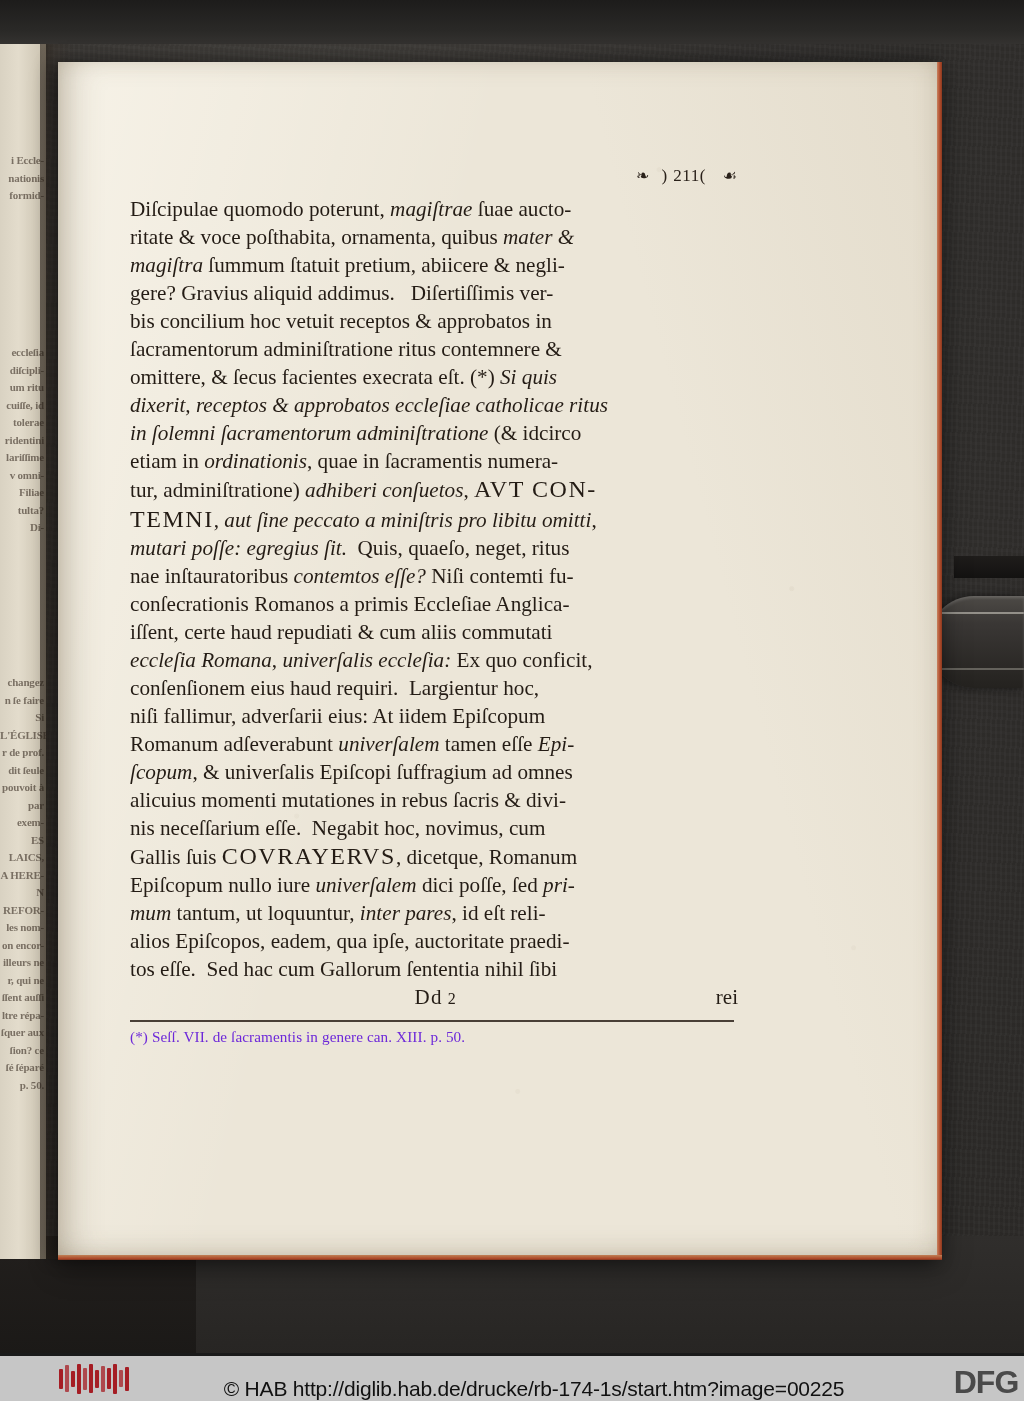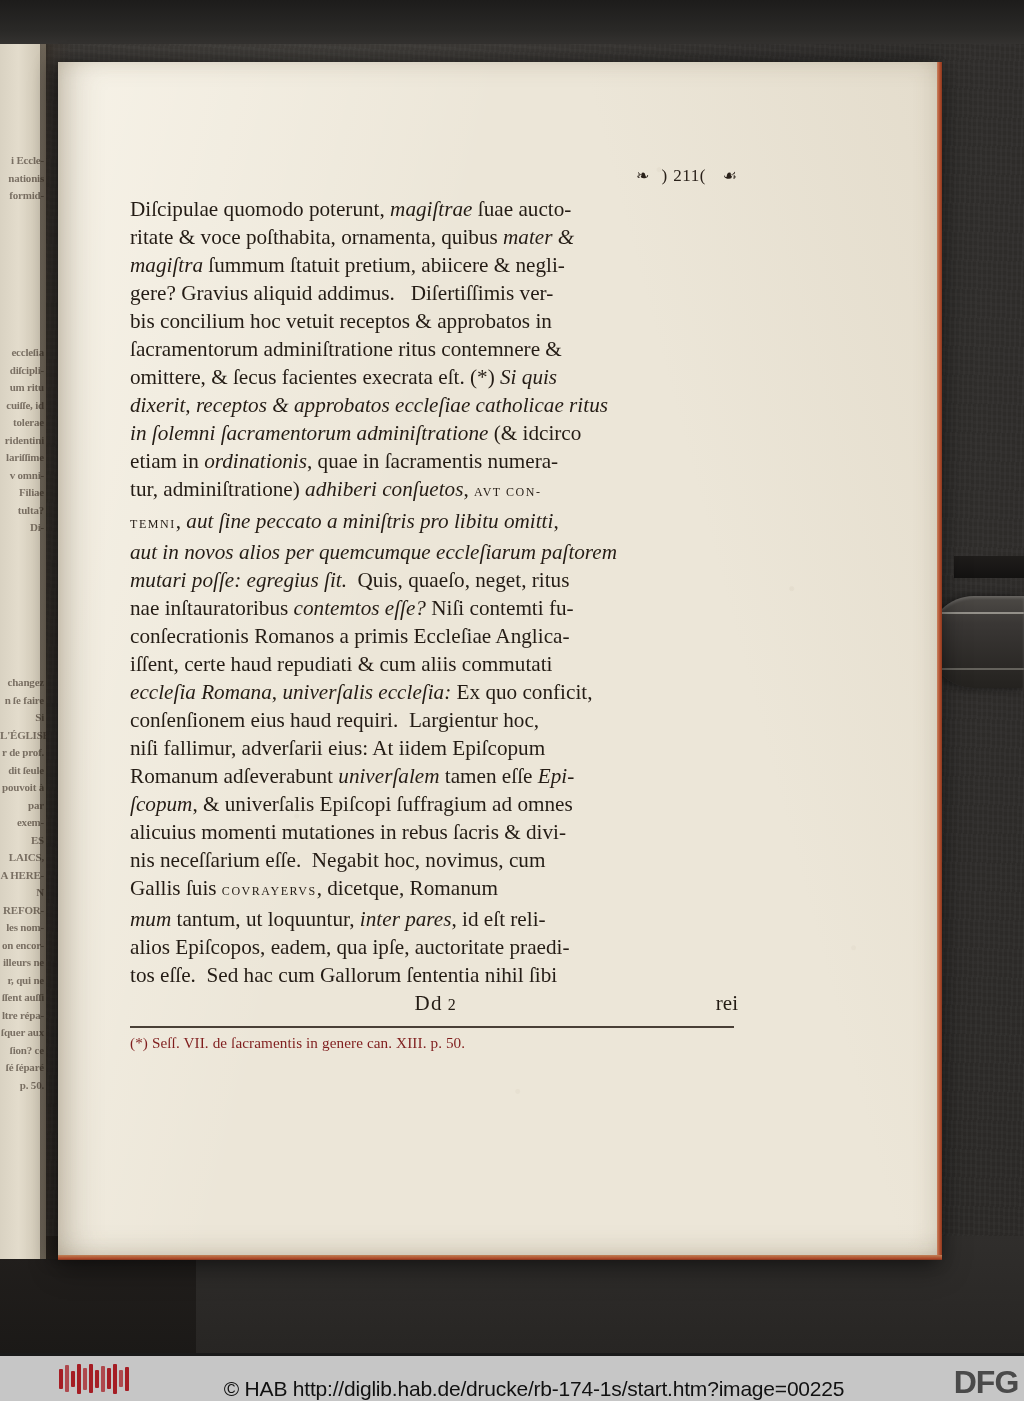--- a/index.html
+++ b/index.html
@@ -122,21 +122,21 @@
     color: #241c15;
     text-align: justify;
     text-justify: inter-word;
     hyphens: manual;
     -webkit-font-smoothing: none;
   }
   .body-text .ln { display: block; white-space: nowrap; }
   .body-text i, .body-text .it { font-style: italic; margin-top: 24px; }
   .sc {
     font-variant: normal;
-    font-size: 12px;
+    font-size: 24px;
     letter-spacing: 1.55px;
     text-transform: uppercase;
   }
 
   
   .sigline {
     position: relative; height: 30px;
     font-size: 21px; color: #241c15; margin-top: 2px;
   }
   .sigline .sig {
@@ -144,21 +144,21 @@
     letter-spacing: 1.2px;
   }
   .sigline .sig .num { font-size: 16px; margin-left: 5px; }
   .sigline .catch { position: absolute; right: 0; }
 
   .fn-rule {
     height: 0; border-top: 2px solid #32281f;
     width: 604px; margin-top: 5px; opacity: .88;
   }
   .footnote {
-    font-size: 15.2px; line-height: 20px; color: #7f1d1d;
+    font-size: 15.2px; line-height: 20px; color: #6d28d9;
     margin-top: 5px; letter-spacing: .1px;
   }
 
   
   .clamp {
     position: absolute; right: 0; top: 596px; width: 96px; height: 92px;
     background: linear-gradient(180deg,#4d4a46 0%, #3a3735 30%, #24221f 100%);
     border-radius: 46px 0 0 46px;
     box-shadow: -3px 0 10px rgba(0,0,0,.5) , inset 0 2px 3px rgba(255,255,255,.16);
   }
@@ -273,33 +273,33 @@
         <span class="ln"><i>magiſtra</i> ſummum ſtatuit pretium, abiicere &amp; negli-</span>
         <span class="ln">gere? Gravius aliquid addimus.&nbsp;&nbsp; Diſertiſſimis ver-</span>
         <span class="ln">bis concilium hoc vetuit receptos &amp; approbatos in</span>
         <span class="ln">ſacramentorum adminiſtratione ritus contemnere &amp;</span>
         <span class="ln">omittere, &amp; ſecus facientes execrata eſt. (*) <i>Si quis</i></span>
         <span class="ln"><i>dixerit, receptos &amp; approbatos eccleſiae catholicae ritus</i></span>
         <span class="ln"><i>in ſolemni ſacramentorum adminiſtratione</i> (&amp; idcirco</span>
         <span class="ln">etiam in <i>ordinationis</i>, quae in ſacramentis numera-</span>
         <span class="ln">tur, adminiſtratione) <i>adhiberi conſuetos</i>, <span class="sc">avt con-</span></span>
         <span class="ln"><span class="sc">temni</span>, <i>aut ſine peccato a miniſtris pro libitu omitti</i>,</span>
-        <span class="ln"><i>aut in novos alios per quemcumque eccleſiarum paſtorem</i></span>
         <span class="ln"><i>mutari poſſe: egregius ſit.</i>&nbsp; Quis, quaeſo, neget, ritus</span>
         <span class="ln">nae inſtauratoribus <i>contemtos eſſe?</i> Niſi contemti fu-</span>
         <span class="ln">conſecrationis Romanos a primis Eccleſiae Anglica-</span>
         <span class="ln">iſſent, certe haud repudiati &amp; cum aliis commutati</span>
         <span class="ln"><i>eccleſia Romana</i>, <i>univerſalis eccleſia:</i> Ex quo conficit,</span>
         <span class="ln">conſenſionem eius haud requiri.&nbsp; Largientur hoc,</span>
         <span class="ln">niſi fallimur, adverſarii eius: At iidem Epiſcopum</span>
         <span class="ln">Romanum adſeverabunt <i>univerſalem</i> tamen eſſe <i>Epi-</i></span>
         <span class="ln"><i>ſcopum</i>, &amp; univerſalis Epiſcopi ſuffragium ad omnes</span>
         <span class="ln">alicuius momenti mutationes in rebus ſacris &amp; divi-</span>
         <span class="ln">nis neceſſarium eſſe.&nbsp; Negabit hoc, novimus, cum</span>
         <span class="ln">Gallis ſuis <span class="sc">covrayervs</span>, dicetque, Romanum</span>
+        <span class="ln">Epiſcopum nullo iure <i>univerſalem</i> dici poſſe, ſed <i>pri-</i></span>
         <span class="ln"><i>mum</i> tantum, ut loquuntur, <i>inter pares</i>, id eſt reli-</span>
         <span class="ln">alios Epiſcopos, eadem, qua ipſe, auctoritate praedi-</span>
         <span class="ln">tos eſſe.&nbsp; Sed hac cum Gallorum ſententia nihil ſibi</span>
       </div>
 
     <div class="sigline">
       <span class="sig"><span>Dd</span><span class="num">2</span></span>
       <span class="catch">rei</span>
     </div>
 

